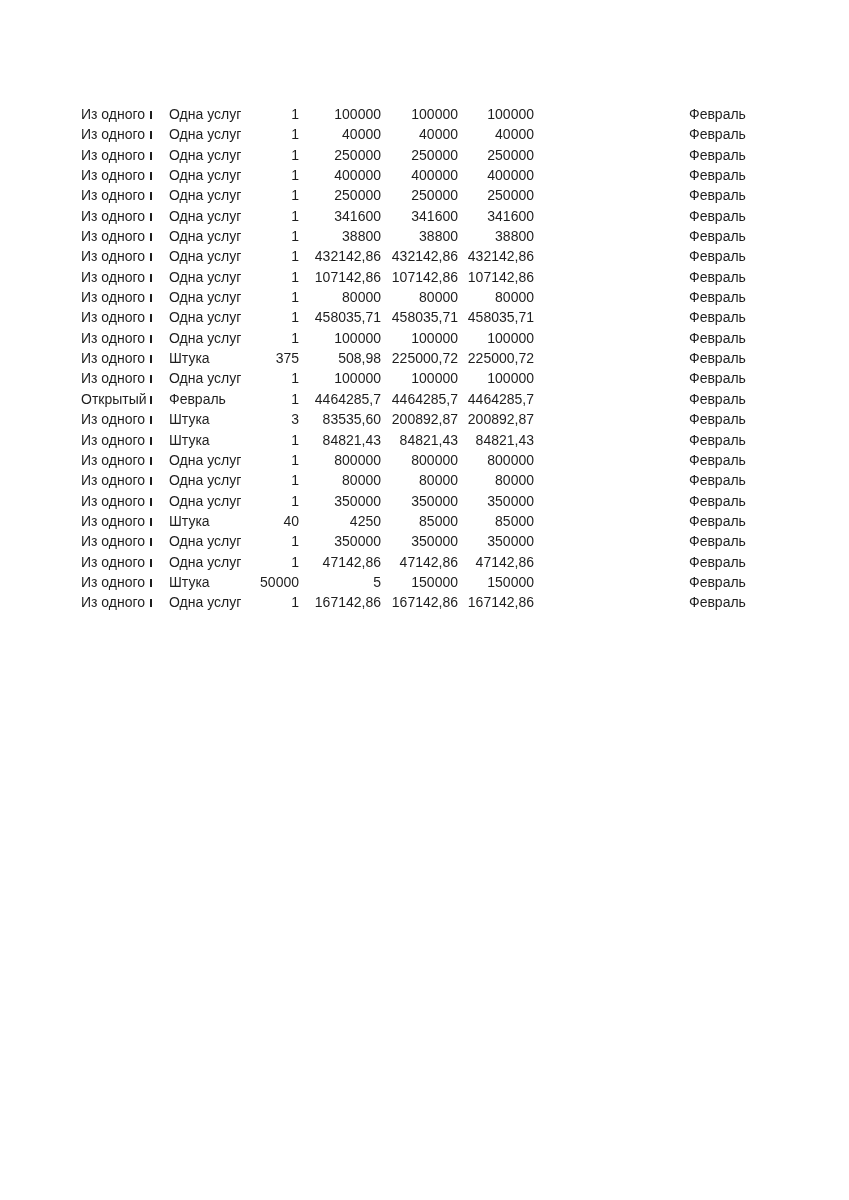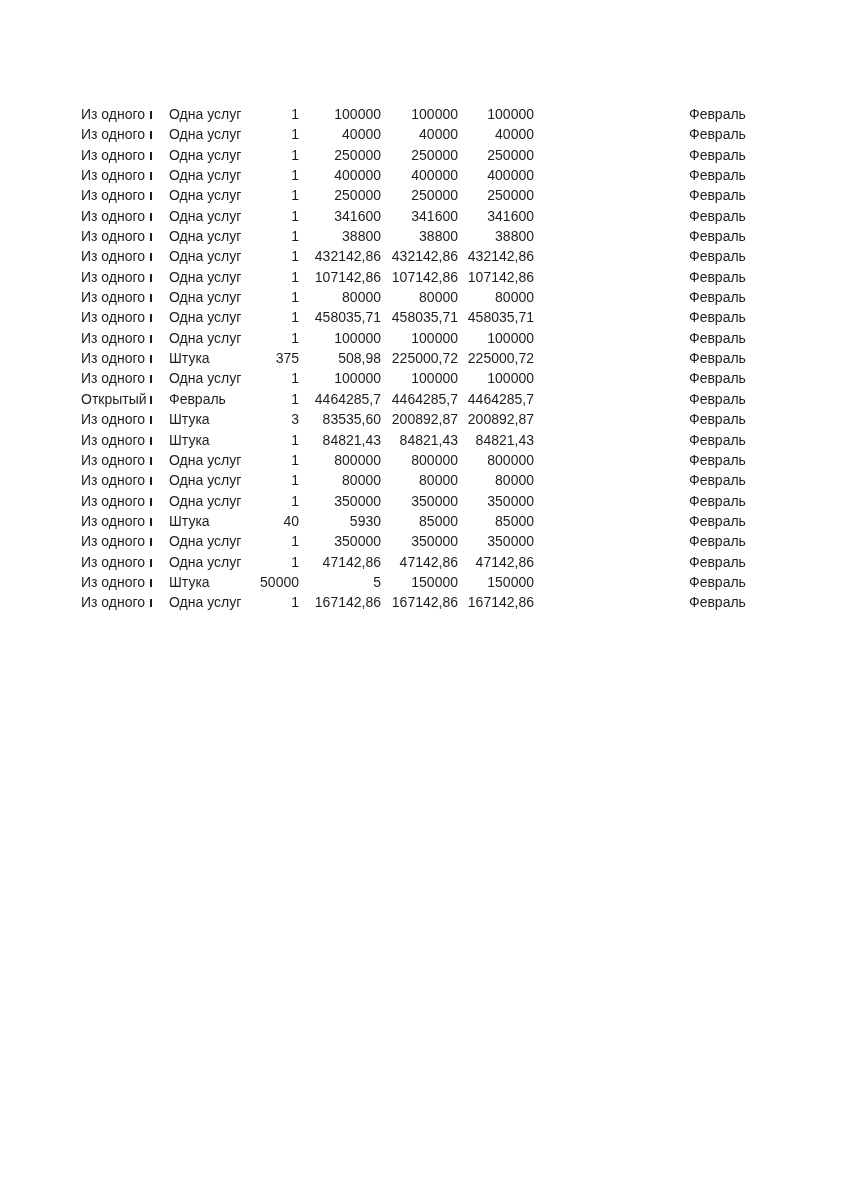--- a/index.html
+++ b/index.html
@@ -247,21 +247,21 @@
     <span class="cell c-sum1">350000</span>
     <span class="cell c-sum2">350000</span>
     <span class="cell c-month">Февраль</span>
   </div>
 
   <div class="row">
     <span class="cell c-method">Из одного</span>
     <span class="sliver"></span>
     <span class="cell c-unit">Штука</span>
     <span class="cell c-qty">40</span>
-    <span class="cell c-price">5930</span>
+    <span class="cell c-price">4250</span>
     <span class="cell c-sum1">85000</span>
     <span class="cell c-sum2">85000</span>
     <span class="cell c-month">Февраль</span>
   </div>
 
   <div class="row">
     <span class="cell c-method">Из одного</span>
     <span class="sliver"></span>
     <span class="cell c-unit">Одна услуг</span>
     <span class="cell c-qty">1</span>

